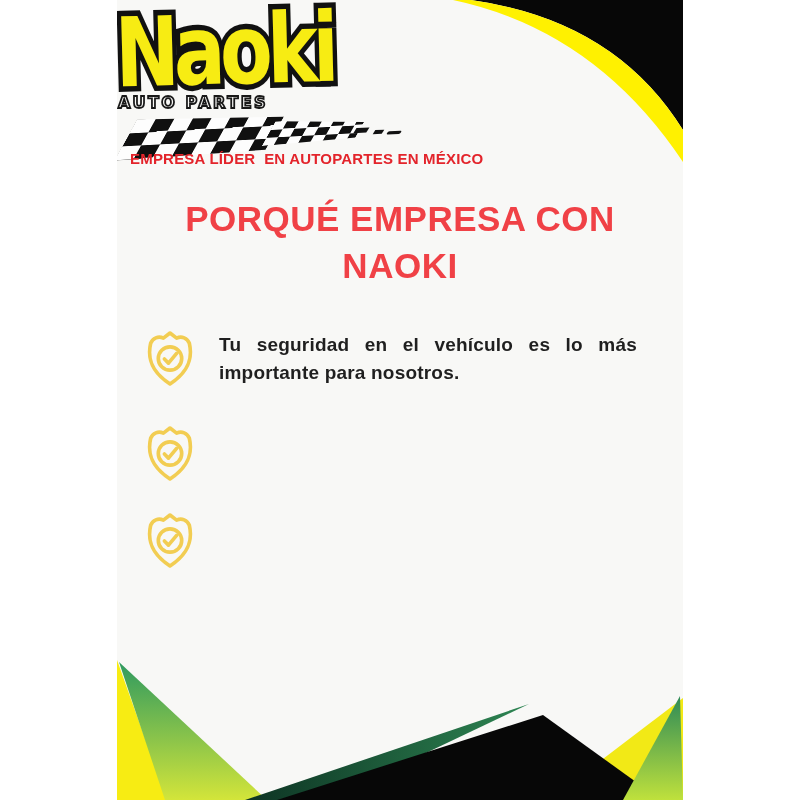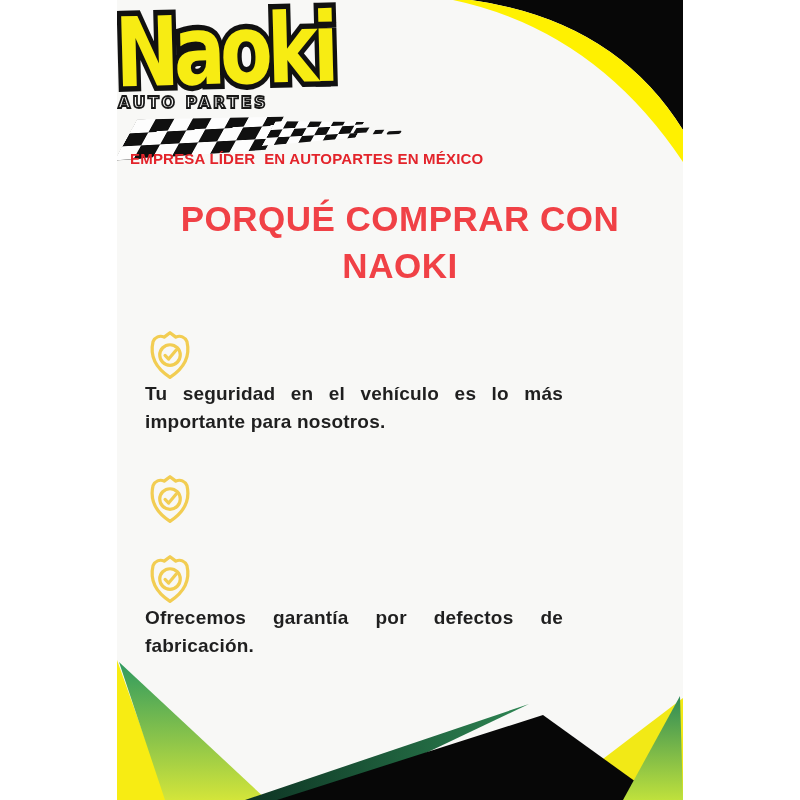--- a/index.html
+++ b/index.html
@@ -55,21 +55,21 @@
   }
   
   .heading{
     position:absolute;top:195px;left:0;right:0;margin:0;
     text-align:center;color:#f04146;font-weight:800;font-size:35px;line-height:47px;
     letter-spacing:0.5px;font-family:"Liberation Sans",sans-serif;
   }
   .heading span{display:block;}
   
   .benefits{position:absolute;top:330px;left:28px;width:492px;}
-  .benefit{display:flex;margin-bottom:38px;flex-direction:column;}
+  .benefit{display:flex;align-items:center;gap:24px;margin-bottom:38px;}
   .benefit:nth-child(2){margin-bottom:30px;}
   .benefit-icon{flex:0 0 50px;width:50px;height:57px;}
   .benefit-text{
     margin:0;width:418px;font-size:19px;line-height:28px;font-weight:700;
     color:#1f1f1f;text-align:justify;letter-spacing:0.2px;
   }
 </style>
 </head>
 <body>
 
@@ -91,21 +91,21 @@
         <div class="flag-seg1"></div>
         <div class="flag-seg2"></div>
         <div class="flag-dash dash1"></div>
         <div class="flag-dash dash2"></div>
         <div class="flag-dash dash3"></div>
       </div>
       <div class="tagline">EMPRESA LÍDER  EN AUTOPARTES EN MÉXICO</div>
     </header>
 
     <h1 class="heading">
-      <span>PORQUÉ COMPRAR CON</span>
+      <span>PORQUÉ EMPRESA CON</span>
       <span>NAOKI</span>
     </h1>
 
     <section class="benefits">
 
       <div class="benefit">
         <svg class="benefit-icon" viewBox="0 0 48 56" fill="none">
           <g stroke-width="3.6" stroke-linecap="round" stroke-linejoin="round" stroke="#F2CD52">
             <path d="M24 3 L30.5 8 C35.5 5.5 41 8 43 13 C46 26 44 40 24 53 C4 40 2 26 5 13 C7 8 12.5 5.5 17.5 8 Z"></path>
             <circle cx="24" cy="28" r="11.5"></circle>
@@ -126,21 +126,20 @@
       </div>
 
       <div class="benefit">
         <svg class="benefit-icon" viewBox="0 0 48 56" fill="none">
           <g stroke-width="3.6" stroke-linecap="round" stroke-linejoin="round" stroke="#F2CD52">
             <path d="M24 3 L30.5 8 C35.5 5.5 41 8 43 13 C46 26 44 40 24 53 C4 40 2 26 5 13 C7 8 12.5 5.5 17.5 8 Z"></path>
             <circle cx="24" cy="28" r="11.5"></circle>
             <path d="M18.5 28.5 l4 4 l8 -9.5"></path>
           </g>
         </svg>
-        <p class="benefit-text">Ofrecemos garantía por defectos de fabricación.</p>
       </div>
 
     </section>
 
     <svg class="bottom-deco" width="566" height="140" viewBox="0 0 566 140">
       <defs>
         <linearGradient id="gradL" x1="0" y1="0" x2="0" y2="1">
           <stop offset="0" stop-color="#2F9A5F"></stop>
           <stop offset="1" stop-color="#D3E53A"></stop>
         </linearGradient>

